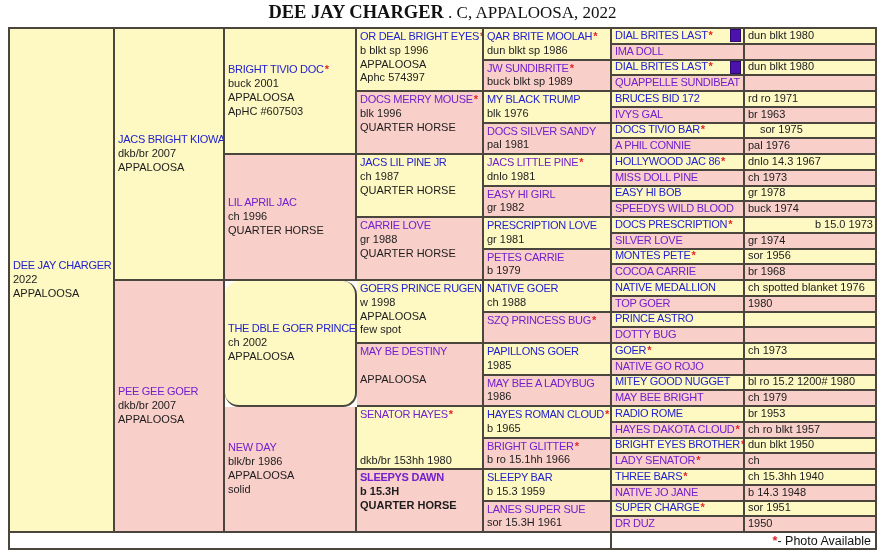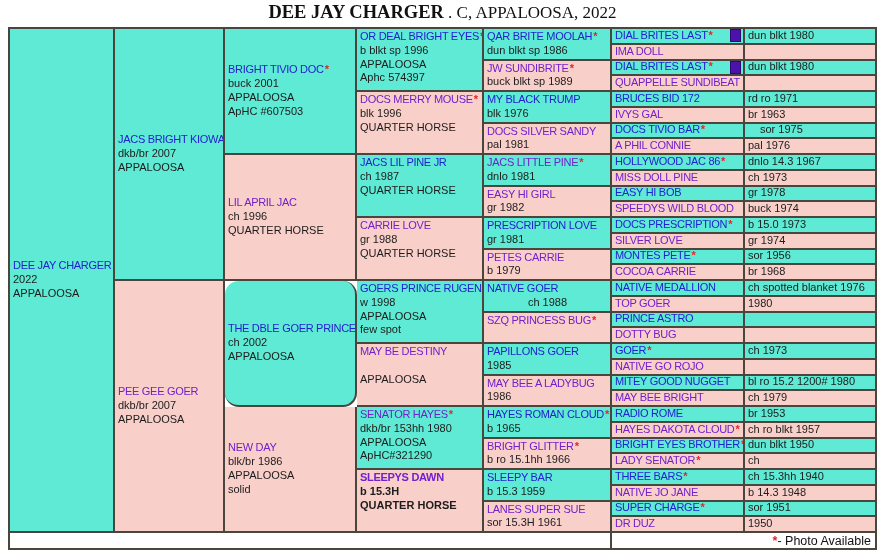--- a/index.html
+++ b/index.html
@@ -13,21 +13,21 @@
 
   .grid { position:absolute; left:8px; top:27px; display:grid;
           grid-template-columns:105px 110px 132px 127px 128px 133px 132px;
           grid-template-rows:repeat(32, 15.75px) 17px;
           border-top:2px solid #4a463d; border-left:2px solid #4a463d; background:#fff; }
 
   .cell { border-right:2px solid #4a463d; border-bottom:2px solid #4a463d;
           padding:1px 2px 1px 3px; overflow:hidden; display:flex; flex-direction:column; }
   .centered { justify-content:center; }
   .topalign { justify-content:flex-start; }
-  .blue { background:#5eead4; }
+  .blue { background:#fef9c3; }
   .pink { background:#f9cfca; }
 
   .name-row { display:flex; align-items:center; line-height:13.8px; white-space:nowrap; }
   .name-link { font-size:11px; letter-spacing:-0.3px; cursor:pointer; }
   .link-blue { color:#2222cf; }
   .link-purple { color:#7221cd; }
   .star { color:#e42427; font-weight:bold; font-size:11px; margin-left:1px; }
   .marker { margin-left:auto; width:11px; height:13px; background:#4c12ad; border:1px solid #2e0a6e; flex:0 0 auto; }
 
   .detail { font-size:11px; line-height:13.8px; color:#1c1c1c; white-space:nowrap; min-height:13.8px; }
@@ -144,21 +144,21 @@
         <div class="detail">APPALOOSA</div>
         <div class="detail">few spot</div>
       </div>
       <div class="cell pink topalign" style="grid-area: 21 / 4 / span 4;">
         <div class="name-row">
           <span class="name-link link-purple">MAY BE DESTINY</span>
         </div>
         <div class="detail"></div>
         <div class="detail">APPALOOSA</div>
       </div>
-      <div class="cell blue topalign" style="grid-area: 25 / 4 / span 4;">
+      <div class="cell blue topalign" style="grid-area: 25 / 4 / span 4; gap: 32px;">
         <div class="name-row">
           <span class="name-link link-purple">SENATOR HAYES</span>
           <span class="star">*</span>
         </div>
         <div class="detail">dkb/br 153hh 1980</div>
         <div class="detail">APPALOOSA</div>
         <div class="detail">ApHC#321290</div>
       </div>
       <div class="cell pink topalign" style="grid-area: 29 / 4 / span 4; font-weight: bold;">
         <div class="name-row">
@@ -211,21 +211,21 @@
           <span class="name-link link-blue">PRESCRIPTION LOVE</span>
         </div>
         <div class="detail">gr 1981</div>
       </div>
       <div class="cell pink topalign" style="grid-area: 15 / 5 / span 2;">
         <div class="name-row">
           <span class="name-link link-purple">PETES CARRIE</span>
         </div>
         <div class="detail">b 1979</div>
       </div>
-      <div class="cell blue topalign" style="grid-area: 17 / 5 / span 2; text-align: center;">
+      <div class="cell blue topalign" style="grid-area: 17 / 5 / span 2;">
         <div class="name-row">
           <span class="name-link link-blue">NATIVE GOER</span>
         </div>
         <div class="detail">ch 1988</div>
       </div>
       <div class="cell pink topalign" style="grid-area: 19 / 5 / span 2;">
         <div class="name-row">
           <span class="name-link link-purple">SZQ PRINCESS BUG</span>
           <span class="star">*</span>
         </div>
@@ -369,21 +369,21 @@
       </div>
       <div class="cell pink leafdesc" style="grid-area: 12 / 7;">
         <span class="detail">buck 1974</span>
       </div>
       <div class="cell blue leafname" style="grid-area: 13 / 6;">
         <div class="name-row">
           <span class="name-link link-blue">DOCS PRESCRIPTION</span>
           <span class="star">*</span>
         </div>
       </div>
-      <div class="cell blue leafdesc" style="grid-area: 13 / 7;">
+      <div class="cell blue leafdesc" style="grid-area: 13 / 7; justify-content: flex-end;">
         <span class="detail">b 15.0 1973</span>
       </div>
       <div class="cell pink leafname" style="grid-area: 14 / 6;">
         <div class="name-row">
           <span class="name-link link-purple">SILVER LOVE</span>
         </div>
       </div>
       <div class="cell pink leafdesc" style="grid-area: 14 / 7;">
         <span class="detail">gr 1974</span>
       </div>

